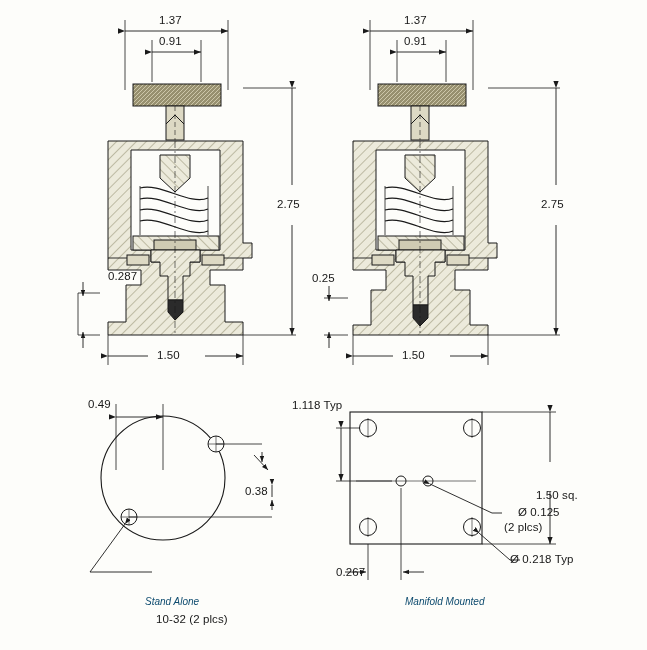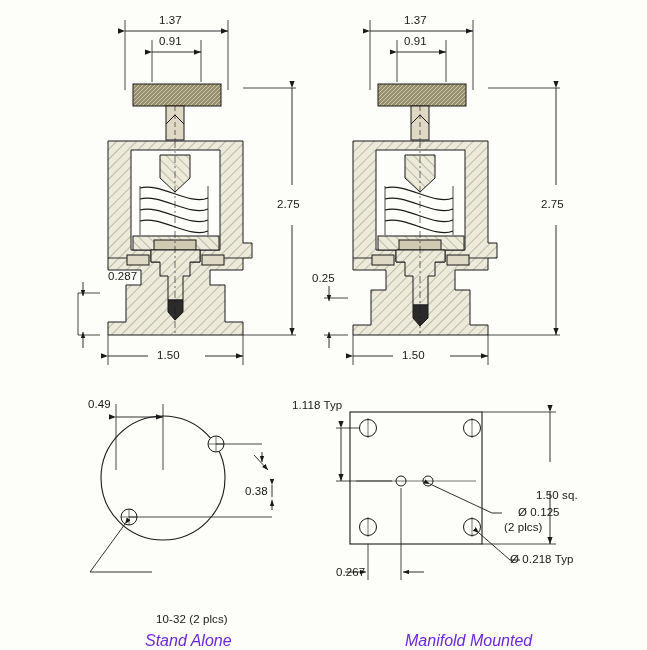--- a/index.html
+++ b/index.html
@@ -1,21 +1,21 @@
 <!DOCTYPE html>
 <html><head>
 <meta charset="utf-8">
 <style>
   html,body{margin:0;padding:0;background:#fdfdfa;}
   body{width:647px;height:650px;position:relative;overflow:hidden;
        font-family:"Liberation Sans", sans-serif;color:#1a1a1a;}
   #sheet{position:absolute;left:0;top:0;width:634px;height:650px;}
   svg{position:absolute;left:0;top:0;width:647px;height:650px;}
   .lbl{position:absolute;font-size:11.5px;color:#171717;white-space:nowrap;letter-spacing:.1px;}
-  .cap{position:absolute;font-size:16px;font-style:italic;color:#6d28d9;white-space:nowrap;margin-top:36px;}
+  .cap{position:absolute;font-size:10px;font-style:italic;color:#0c4a6e;white-space:nowrap;}
 </style>
 </head>
 <body>
 
 <div id="sheet">
 
 <svg viewBox="0 0 647 650" xmlns="http://www.w3.org/2000/svg">
   <defs>
     <pattern id="hatchR" width="7" height="7" patternTransform="rotate(45)" patternUnits="userSpaceOnUse">
       <rect width="7" height="7" fill="#eceadb"></rect>

